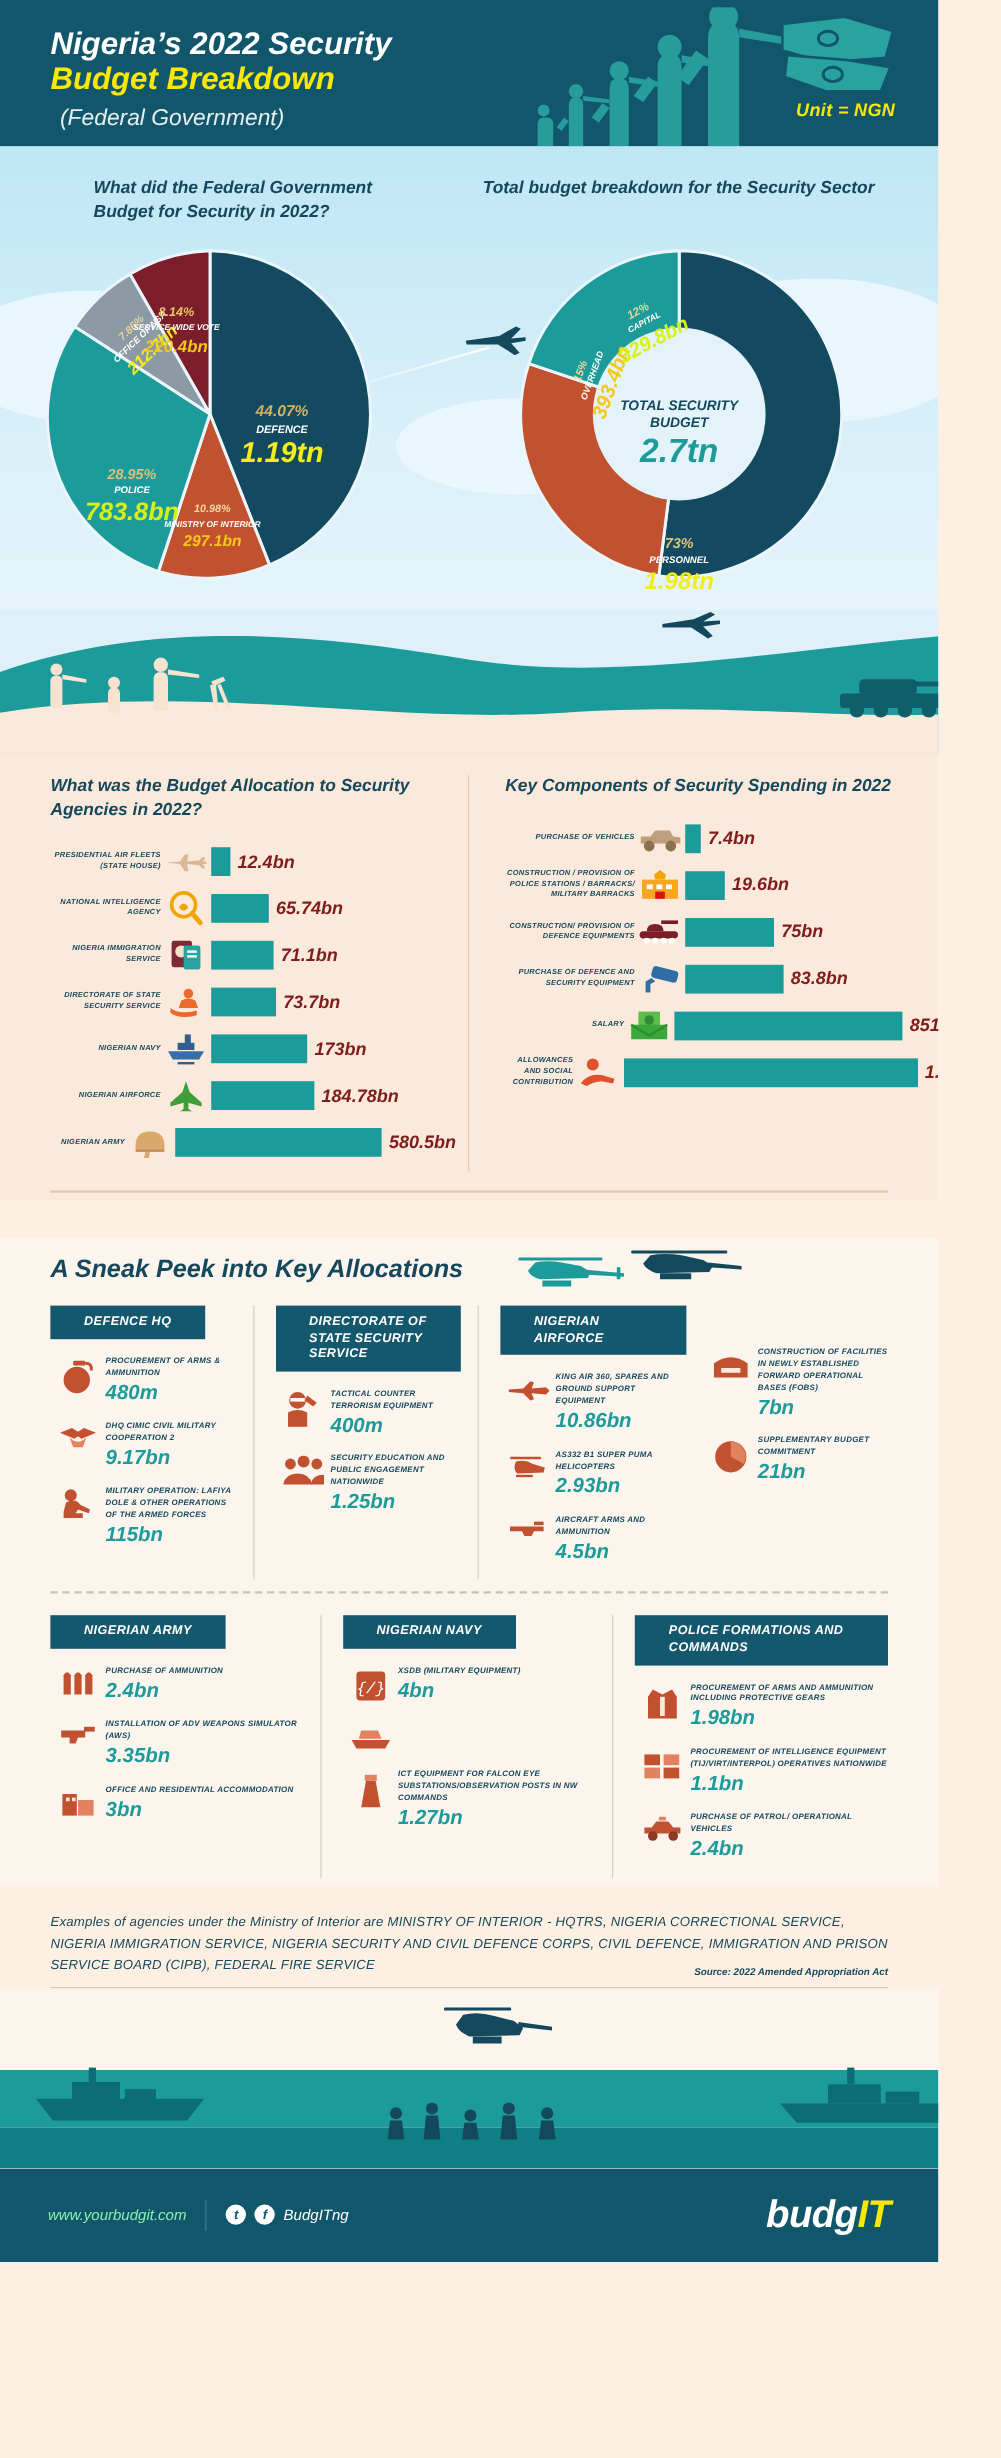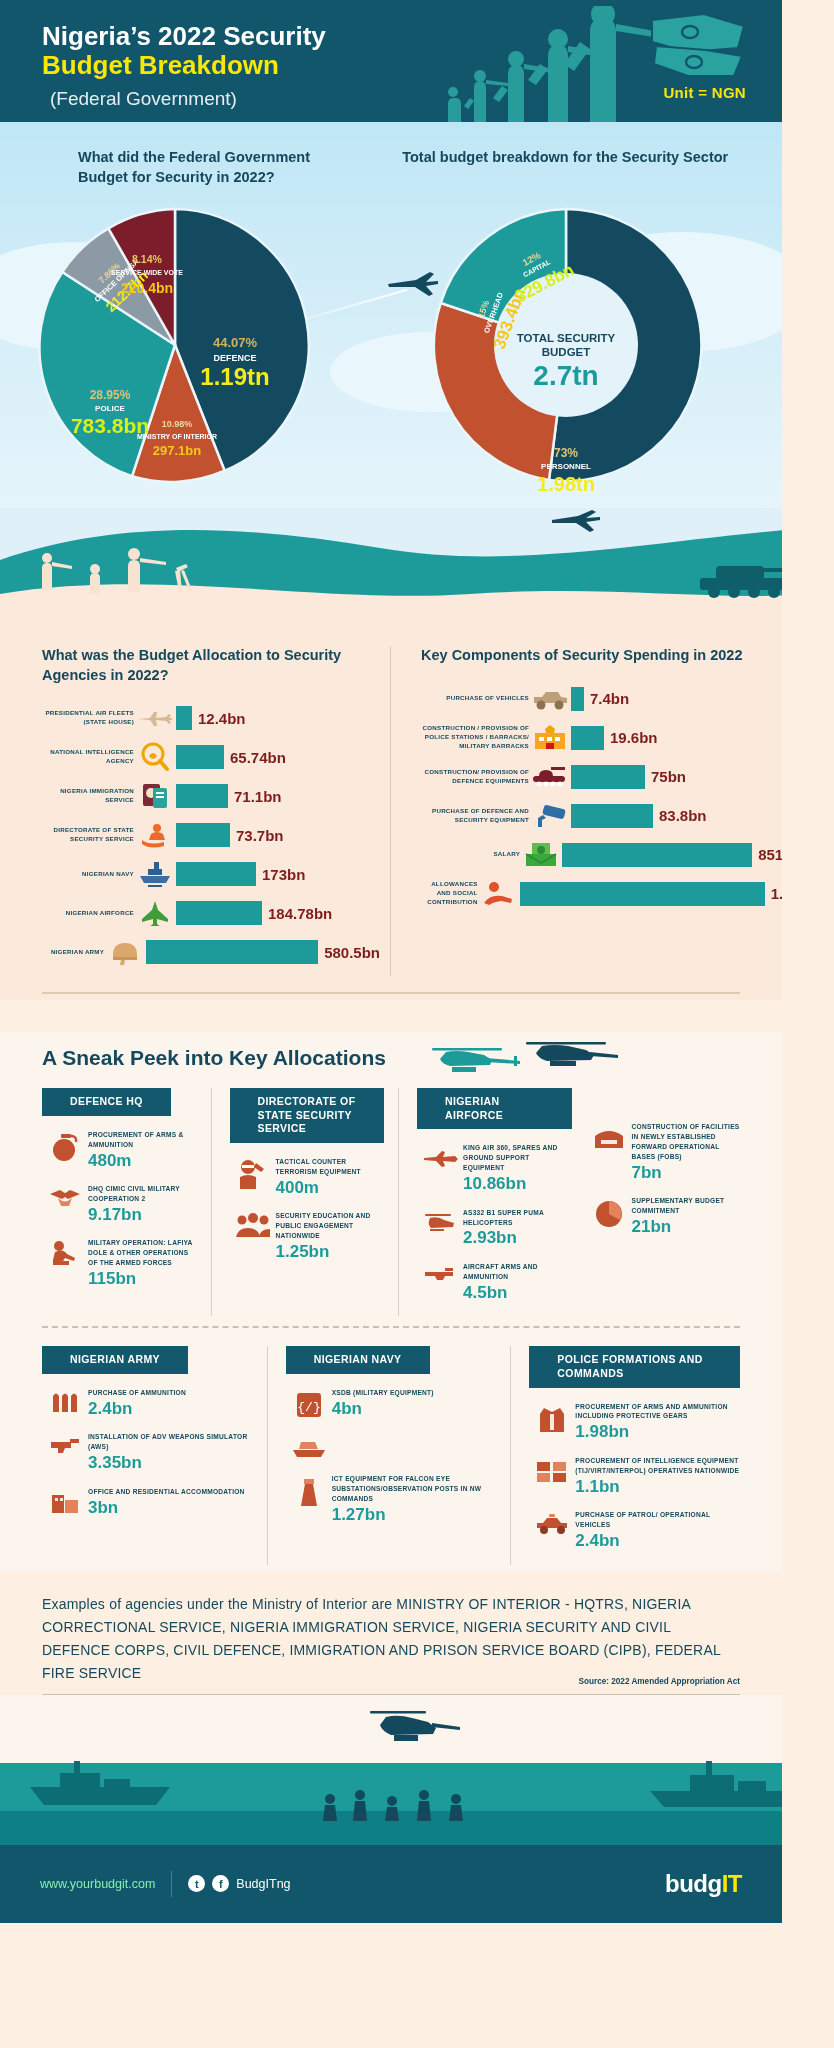--- a/index.html
+++ b/index.html
@@ -1,18 +1,18 @@
 <!DOCTYPE html>
 <html><head>
 <meta charset="utf-8">
 <style>
   *{box-sizing:border-box;margin:0;padding:0}
   html,body{width:834px;}
   body{font-family:"Liberation Sans",sans-serif;background:#fdf0e3;color:#14485c;}
-  .page{width:782px;position:relative;overflow:hidden;}
+  .page{width:782px;position:relative;overflow:hidden;font-style:italic;}
 
   
   .header{background:#11566b;height:122px;position:relative;overflow:hidden;}
   .header h1{position:absolute;left:42px;top:22px;font-size:26px;line-height:1.12;color:#fff;font-weight:bold;}
   .header h1 .yellow{color:#f9e706;display:block;}
   .header .sub{position:absolute;left:50px;top:88px;font-size:19px;color:#e7eef0;}
   .unit-box{position:absolute;right:36px;top:84px;color:#f9e706;font-weight:bold;font-size:15px;letter-spacing:.3px;}
   .hdr-soldiers{position:absolute;left:440px;top:6px;width:230px;height:116px;opacity:.92;}
   .hdr-money{position:absolute;right:30px;top:12px;width:110px;height:66px;}
 
@@ -62,32 +62,32 @@
   .item{display:flex;align-items:flex-start;margin-bottom:14px;}
   .iicon{width:46px;flex:none;display:flex;align-items:center;justify-content:center;padding-top:2px;}
   .itxt .nm{font-size:6.6px;font-weight:bold;letter-spacing:.25px;line-height:1.5;color:#15485c;}
   .itxt .amt{font-size:17px;font-weight:bold;color:#1d9b9b;line-height:1.15;margin-top:1px;}
 
   .dashed{border-top:2px dashed #cbbfb2;margin:10px 42px 0;}
 
   .cards2{display:flex;padding:18px 28px 0 42px;}
 
   
-  .note{padding:22px 42px 8px;font-size:14px;line-height:1.65;color:#15485c;letter-spacing:.2px;}
+  .note{padding:22px 42px 8px;font-size:11px;line-height:1.65;color:#15485c;letter-spacing:.2px;}
   .src{text-align:right;font-size:8.2px;font-weight:bold;color:#15485c;padding:0 42px 0;margin-top:-16px;}
   .rule{height:1px;background:#cdbfb0;margin:8px 42px 0;}
 
   
   .sea{position:relative;height:150px;background:#fbf5ee;overflow:hidden;}
   .footer{background:#11566b;height:78px;display:flex;align-items:center;padding:0 40px;}
   .furl{color:#86efac;font-size:12.5px;}
   .fsep{width:1px;height:26px;background:#3f7d8f;margin:0 16px;}
   .fsocial{color:#fff;font-size:12.5px;display:flex;align-items:center;gap:7px;}
   .sic{width:17px;height:17px;border-radius:50%;background:#fff;color:#11566b;font-size:11px;font-weight:bold;display:inline-flex;align-items:center;justify-content:center;}
-  .brand{margin-left:auto;color:#fff;font-size:24px;font-weight:bold;letter-spacing:-.5px;}
+  .brand{margin-left:auto;color:#fff;font-size:32px;font-weight:bold;letter-spacing:-.5px;}
   .brand .t{color:#f9e706;}
 </style>
 </head>
 <body>
 
 <div class="page">
 
   <div class="header">
     <svg class="hdr-soldiers" viewBox="0 0 230 116">
       <g fill="#2aa3a0">

